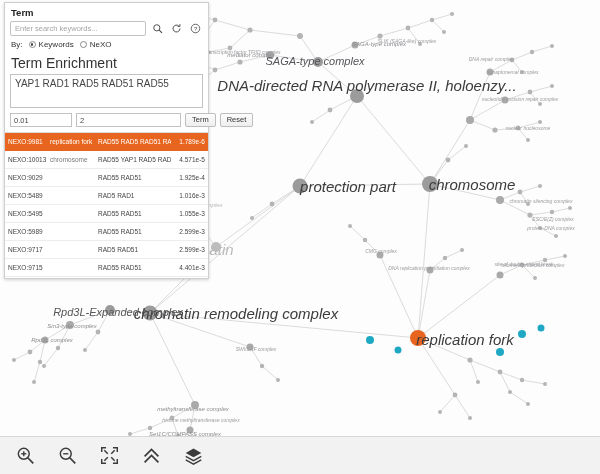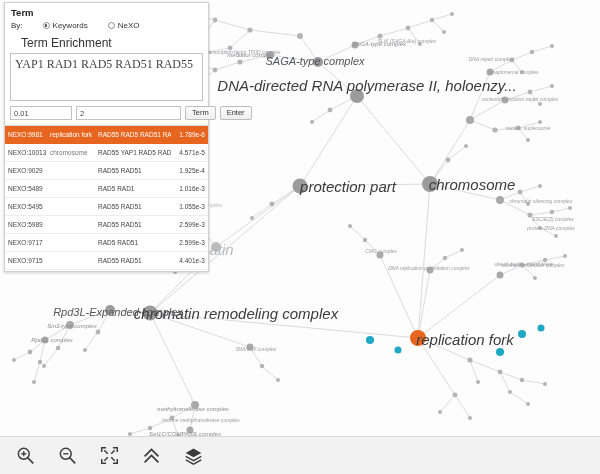--- a/index.html
+++ b/index.html
@@ -124,21 +124,21 @@
     height: 15px;
     display: flex;
     align-items: center;
     justify-content: center;
     cursor: pointer;
     color: #4a4a4a;
   }
   .radio-row {
     display: flex;
     align-items: flex-start;
-    gap: 20px;
+    gap: 6px;
     padding: 0 6px 4px 6px;
     font-size: 8px;
     color: #333;
   }
   .radio-opt {
     display: flex;
     align-items: center;
     gap: 3px;
     cursor: pointer;
   }
@@ -152,35 +152,35 @@
   }
   .radio.checked::after {
     content: "";
     position: absolute;
     left: 1.3px; top: 1.3px;
     width: 2.4px; height: 2.4px;
     border-radius: 50%;
     background: #444;
   }
   .section-label {
-    padding: 2px 6px 3px 16px;
-    font-size: 12px;
+    padding: 2px 6px 3px 6px;
+    font-size: 14px;
     color: #333;
   }
   #term-box {
     margin: 0 5px 5px 5px;
-    height: 48px;
+    height: 34px;
     border: 1px solid #c2c2c2;
     background: #fff;
-    font-size: 12px;
+    font-size: 10px;
     color: #444;
     padding: 3px 4px;
     box-sizing: border-box;
     resize: none;
-    font-family: Liberation Serif, serif;
+    font-family: Liberation Sans, sans-serif;
     overflow: hidden;
   }
   .form-row {
     display: flex;
     align-items: center;
     gap: 4px;
     padding: 0 5px 5px 5px;
   }
   .small-input {
     height: 14px;
@@ -458,41 +458,62 @@
         <div class="net-label tiny" style="left: 256px; top: 349px;">SWI/SNF complex</div>
         <div class="net-label small" style="left: 193px; top: 409px;">methyltransferase complex</div>
         <div class="net-label small" style="left: 185px; top: 434px;">Set1C/COMPASS complex</div>
         <div class="net-label tiny" style="left: 201px; top: 420px;">histone methyltransferase complex</div>
       </div>
   </div>
 
   <div id="panel">
     <div id="panel-title">Term</div>
 
+    <div class="search-row">
+      <input id="search-input" type="text" placeholder="Enter search keywords..." style="">
+      <span class="icon-btn">
+        <svg width="11" height="11" viewBox="0 0 16 16">
+            <circle cx="7" cy="7" r="4.5" stroke="#4a4a4a" stroke-width="1.4" fill="none"></circle>
+            <line x1="10.5" y1="10.5" x2="14.5" y2="14.5" stroke="#4a4a4a" stroke-width="1.6"></line>
+          </svg>
+      </span>
+      <span class="icon-btn">
+        <svg width="11" height="11" viewBox="0 0 16 16">
+            <path d="M13 8a5 5 0 1 1-1.6-3.6" stroke="#4a4a4a" stroke-width="1.4" fill="none"></path>
+            <polyline points="13,1.5 13,5 9.6,5" stroke="#4a4a4a" stroke-width="1.3" fill="none"></polyline>
+          </svg>
+      </span>
+      <span class="icon-btn">
+        <svg width="11" height="11" viewBox="0 0 16 16">
+            <circle cx="8" cy="8" r="6.2" stroke="#4a4a4a" stroke-width="1.2" fill="none"></circle>
+            <text x="8" y="11.4" font-size="8.5" text-anchor="middle" fill="#4a4a4a" font-family="Liberation Sans">?</text>
+          </svg>
+      </span>
+    </div>
 
     <div class="radio-row">
       <span>By:</span>
       <span class="radio-opt">
         <span class="radio checked"></span>
         <span>Keywords</span>
       </span>
       <span class="radio-opt">
         <span class="radio"></span>
         <span>NeXO</span>
       </span>
     </div>
 
     <div class="section-label">Term Enrichment</div>
     <div id="term-box">YAP1 RAD1 RAD5 RAD51 RAD55</div>
 
     <div class="form-row">
       <input id="pvalue-input" class="small-input" type="text" value="0.01" style="">
       <input id="count-input" class="small-input" type="text" value="2" style="">
       <button class="btn">Term</button>
-      <button class="btn">Enter</button>
+      <button class="btn">Reset</button>
     </div>
 
     <div id="results">
         <div class="res-row selected">
           <div class="c-id">NEXO:9981</div>
           <div class="c-term">replication fork</div>
           <div class="c-genes">RAD55 RAD5 RAD51 RAD1</div>
           <div class="c-p">1.789e-6</div>
         </div>
         <div class="res-row">

